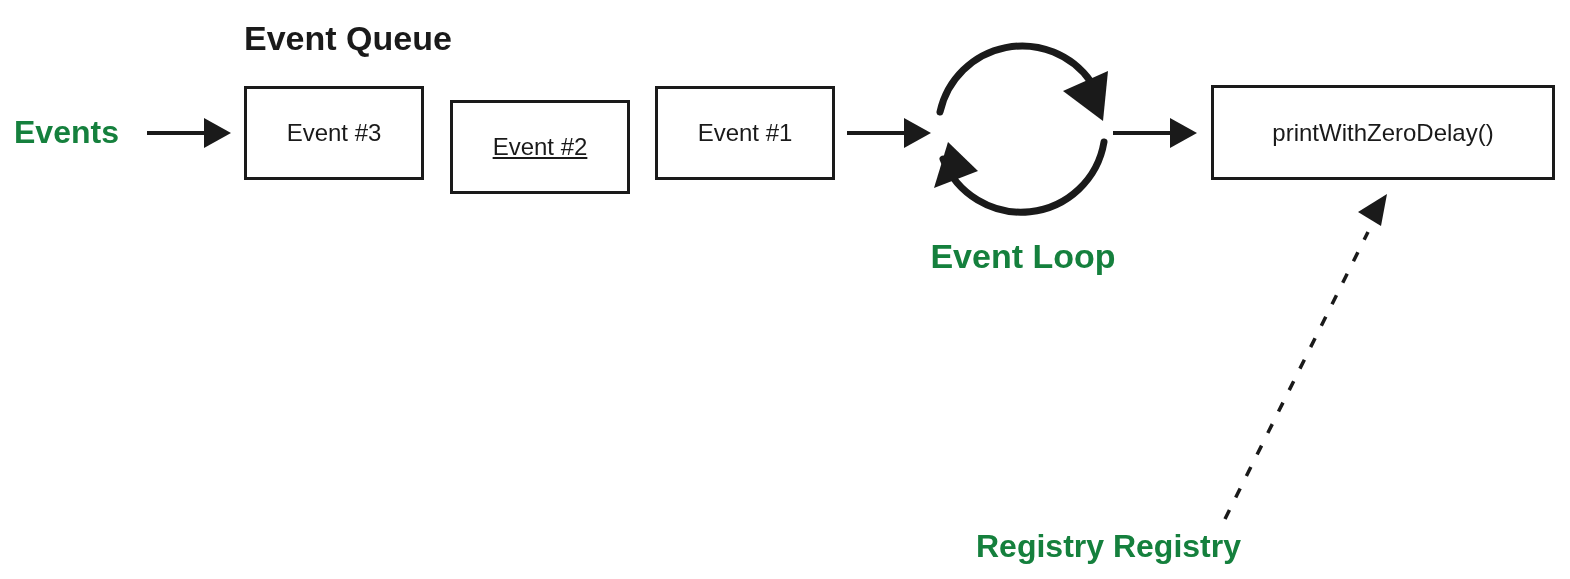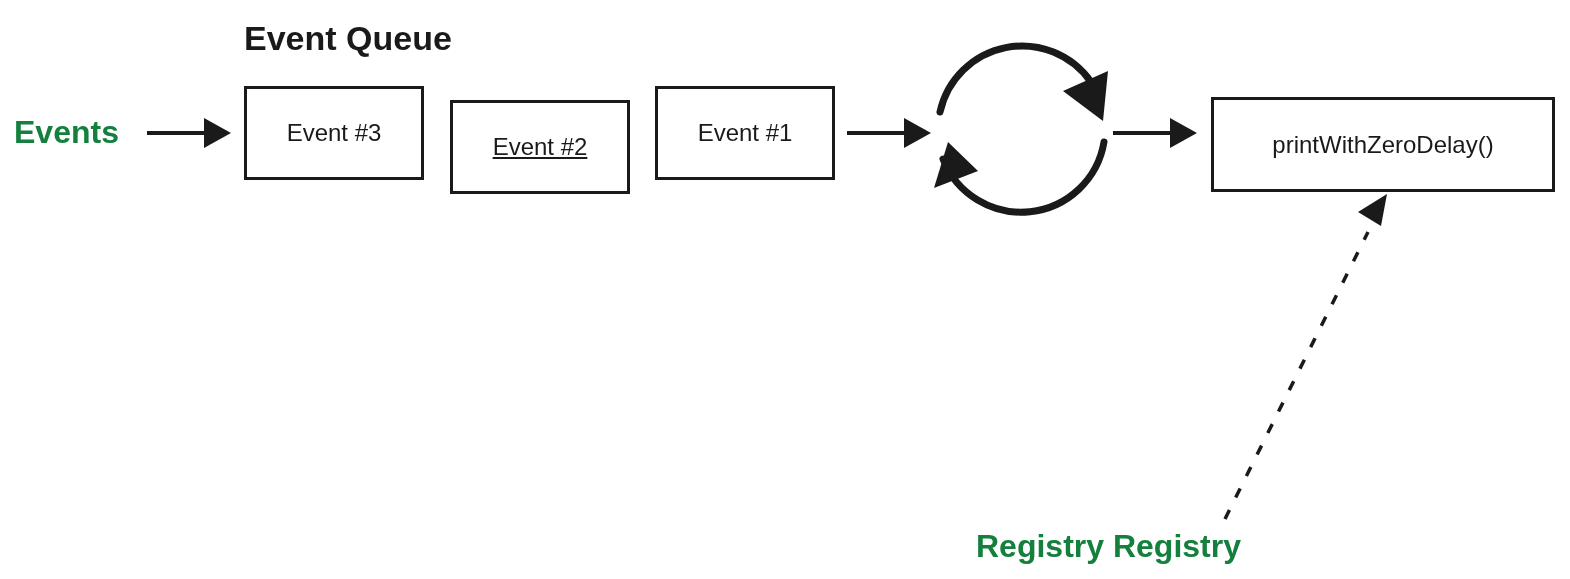--- a/index.html
+++ b/index.html
@@ -96,20 +96,21 @@
   </div>
 
   <div class="node-box" style="left:450px; top:100px; width:180px; height:94px;text-decoration:underline;">
     <span>Event #2</span>
   </div>
 
   <div class="node-box" style="left:655px; top:86px; width:180px; height:94px;">
     <span>Event #1</span>
   </div>
 
+  <div class="label-bold loop-label">Event Loop</div>
 
-  <div class="node-box" style="left:1211px; top:85px; width:344px; height:95px;margin-top:12px;">
+  <div class="node-box" style="left:1211px; top:85px; width:344px; height:95px;">
     <span>printWithZeroDelay()</span>
   </div>
 
   <div class="label-bold registry-label">Registry Registry</div>
 
 </div>
 
 </body></html>

